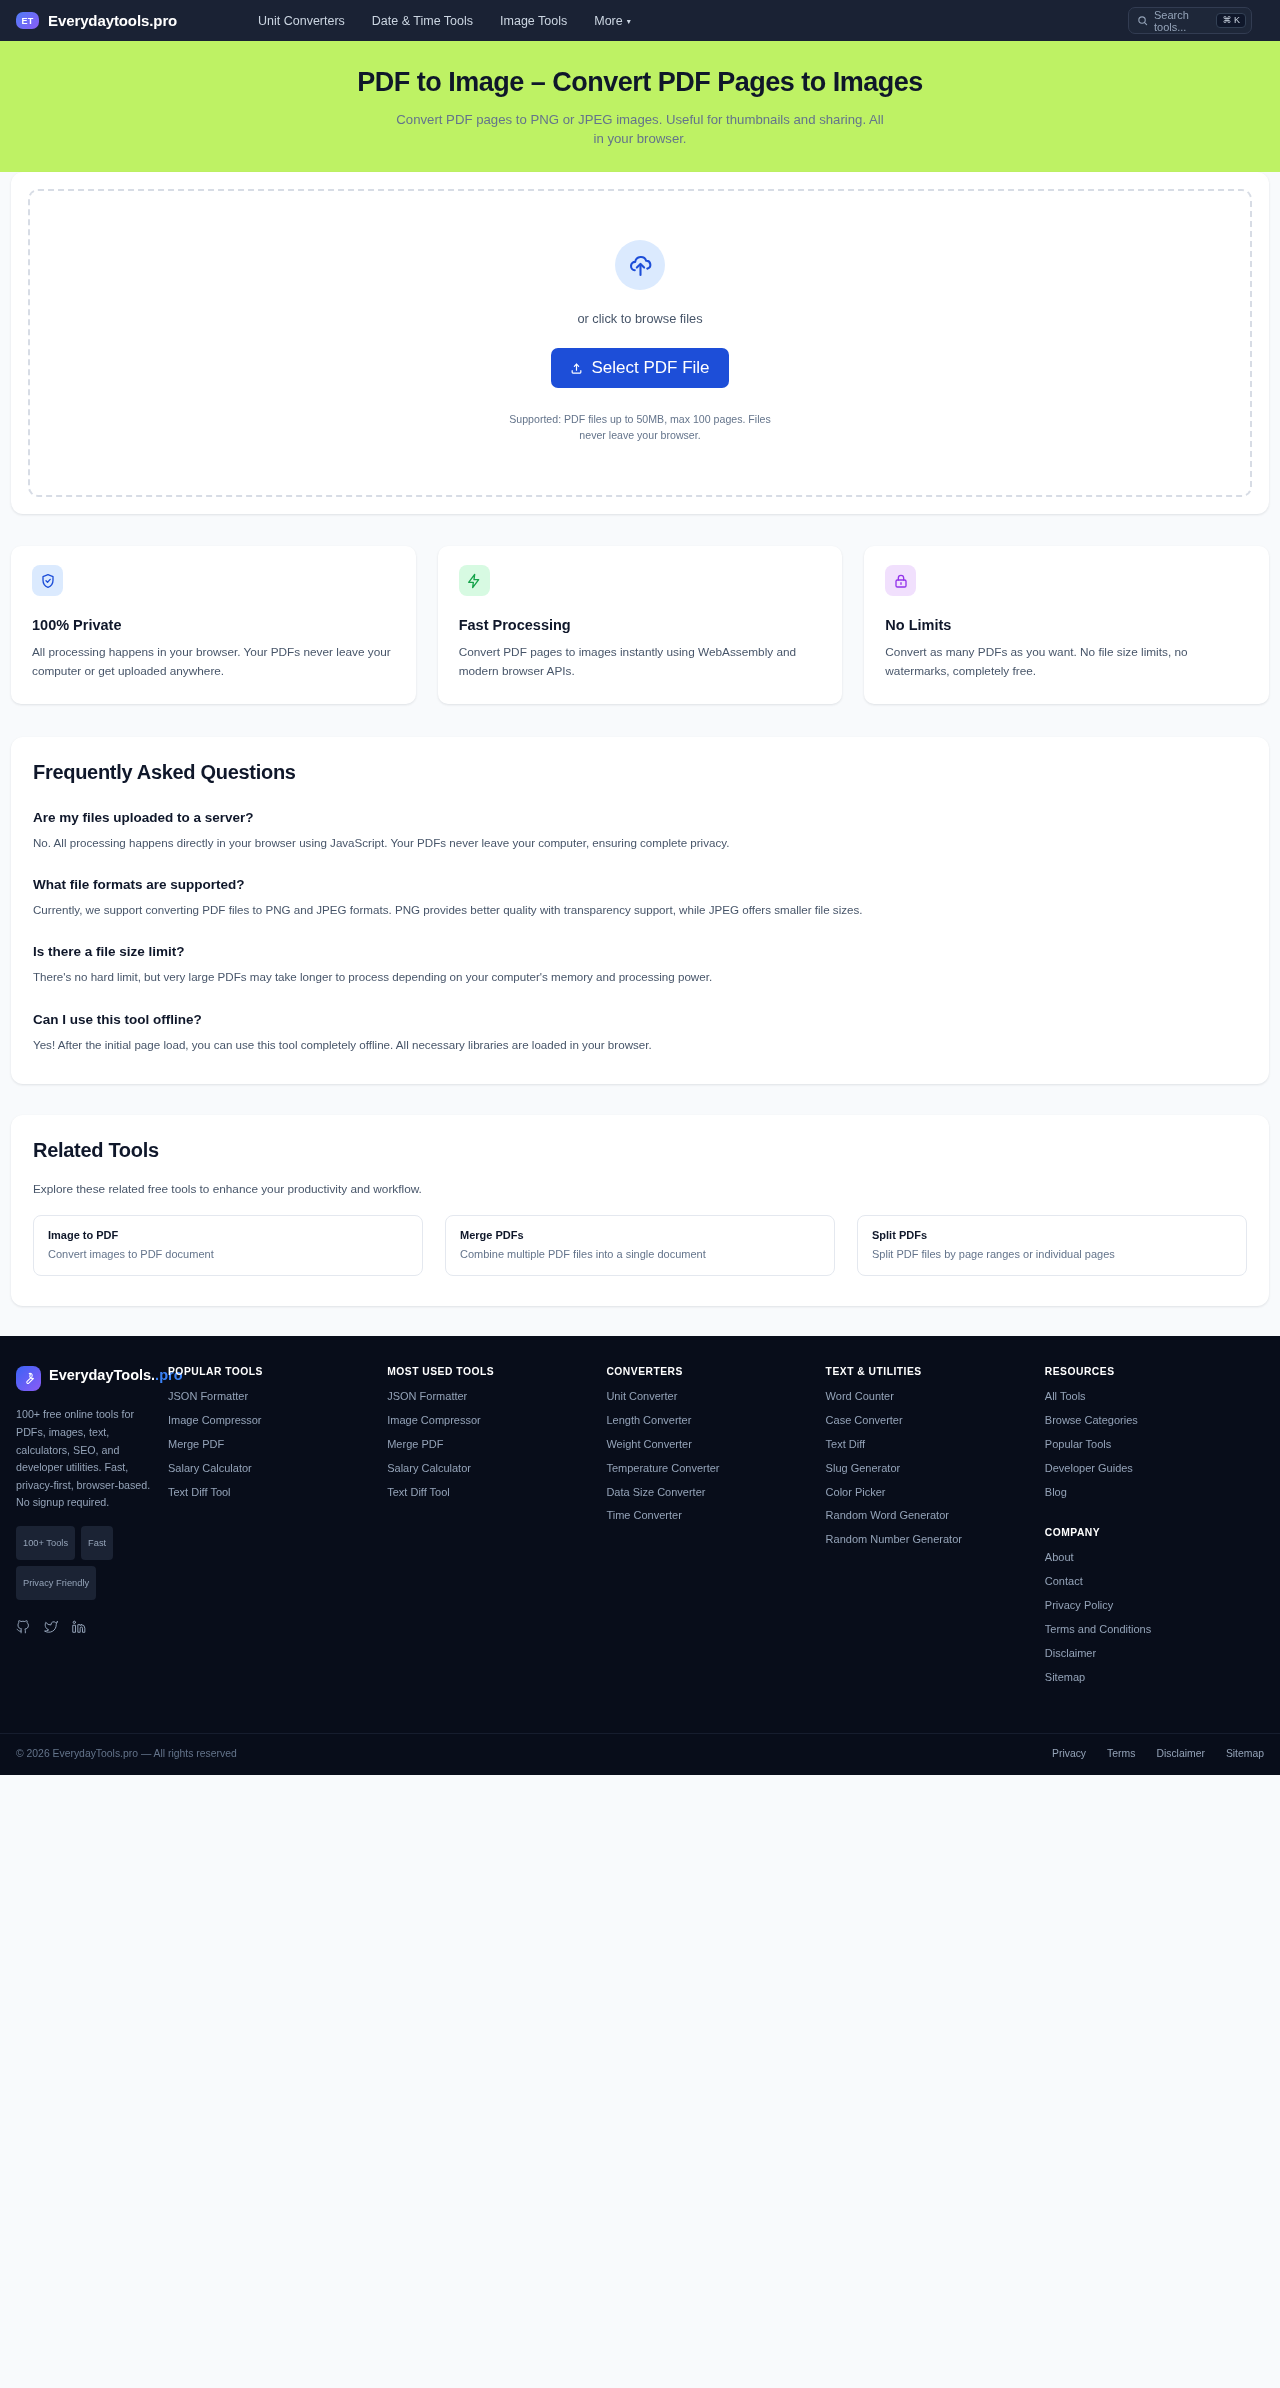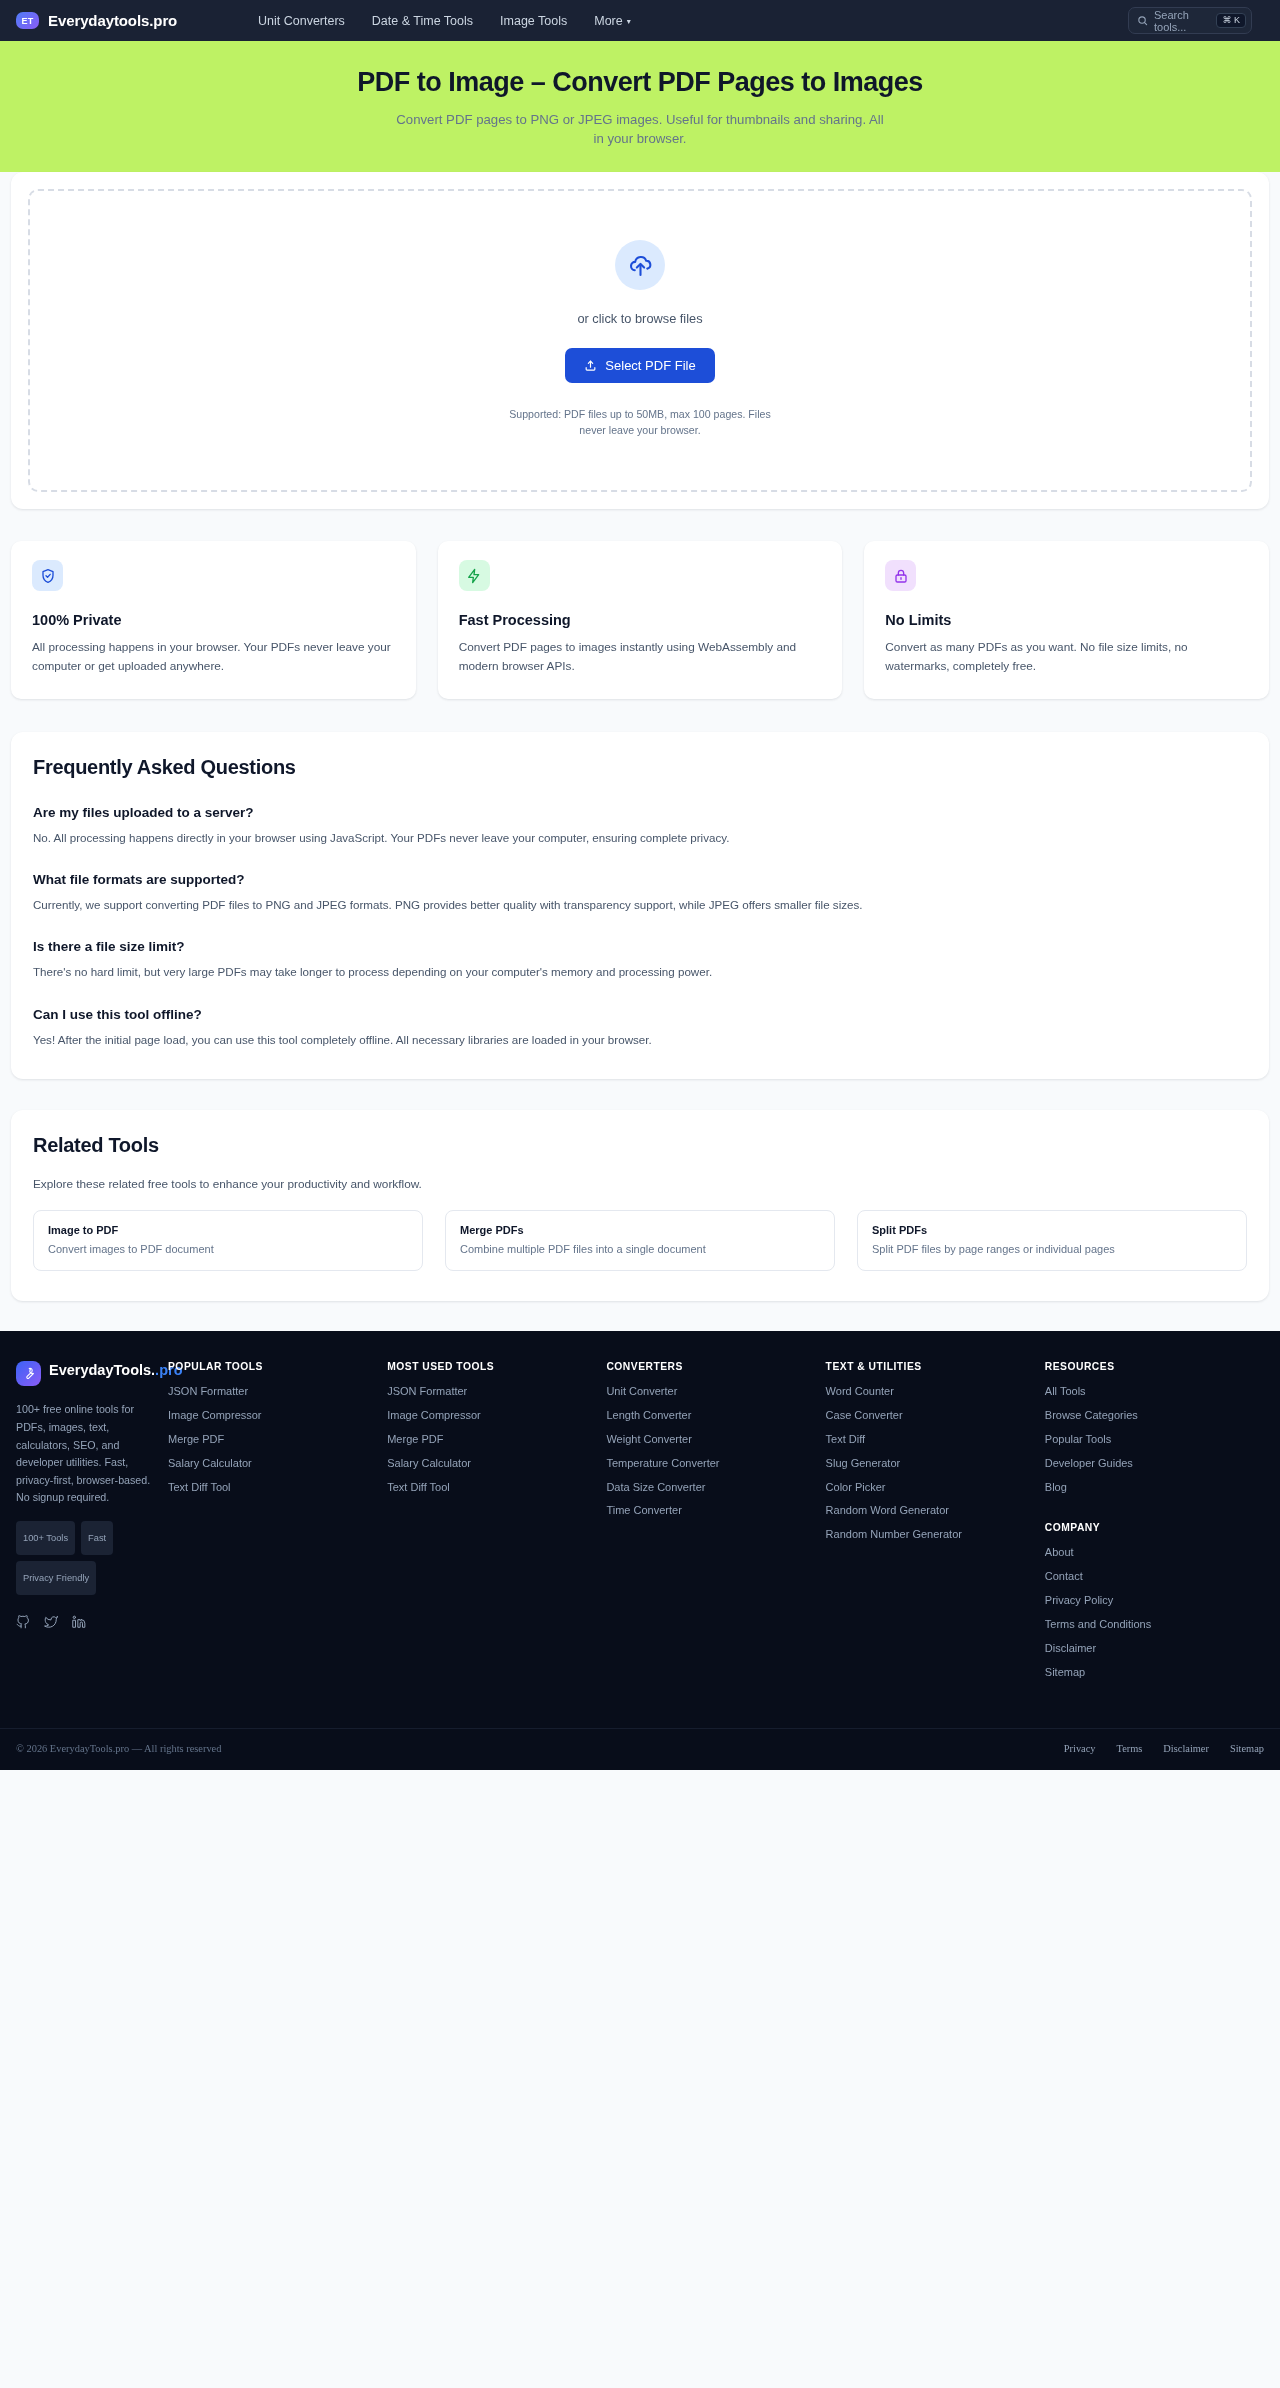--- a/index.html
+++ b/index.html
@@ -77,21 +77,21 @@
   .upload-circle {
     width: 50px; height: 50px; border-radius: 50%;
     background: #dbeafe; margin: 0 auto 21px;
     display: flex; align-items: center; justify-content: center;
   }
   .dz-title { font-size: 17.5px; font-weight: bold; color: #0f172a; }
   .dz-sub { font-size: 12.8px; color: #475569; margin-top: 11px; }
   .btn-primary {
     margin: 22px auto 0; display: inline-flex; align-items: center; gap: 8px;
     background: #1d4ed8; color: #fff; border: none; border-radius: 7px;
-    font-size: 13px; font-weight: 500; padding: 10px 19px; cursor: pointer;
+    font-size: 17px; font-weight: 500; padding: 10px 19px; cursor: pointer;
     font-family: inherit;
   }
   .dz-note {
     margin: 24px auto 0; width: 290px; font-size: 10.6px;
     color: #64748b; line-height: 1.45;
   }
 
   
   .features { display: flex; gap: 22px; margin-bottom: 33px; }
   .fcard {
@@ -153,21 +153,21 @@
     letter-spacing: 0.5px; margin-bottom: 12px;
   }
   .fcol-title.spaced { margin-top: 28px; }
   .flink {
     display: block; font-size: 11px; color: #94a3b8;
     margin-bottom: 9px; cursor: pointer; line-height: 1.35;
   }
   .footer-bottom {
     border-top: 1px solid #161d2e;
     padding: 14px 16px 16px;
-    display: flex; align-items: flex-start; justify-content: space-between; font-family: Liberation Serif, serif;
+    display: flex; align-items: flex-start; justify-content: space-between;
   }
   .copyright { font-size: 10.4px; color: #64748b; }
   .bottom-links { display: flex; gap: 21px; }
   .bottom-links span { font-size: 10.4px; color: #94a3b8; cursor: pointer; }
 </style>
 </head>
 <body>
 
 <div class="navbar">
   <div class="brand">

